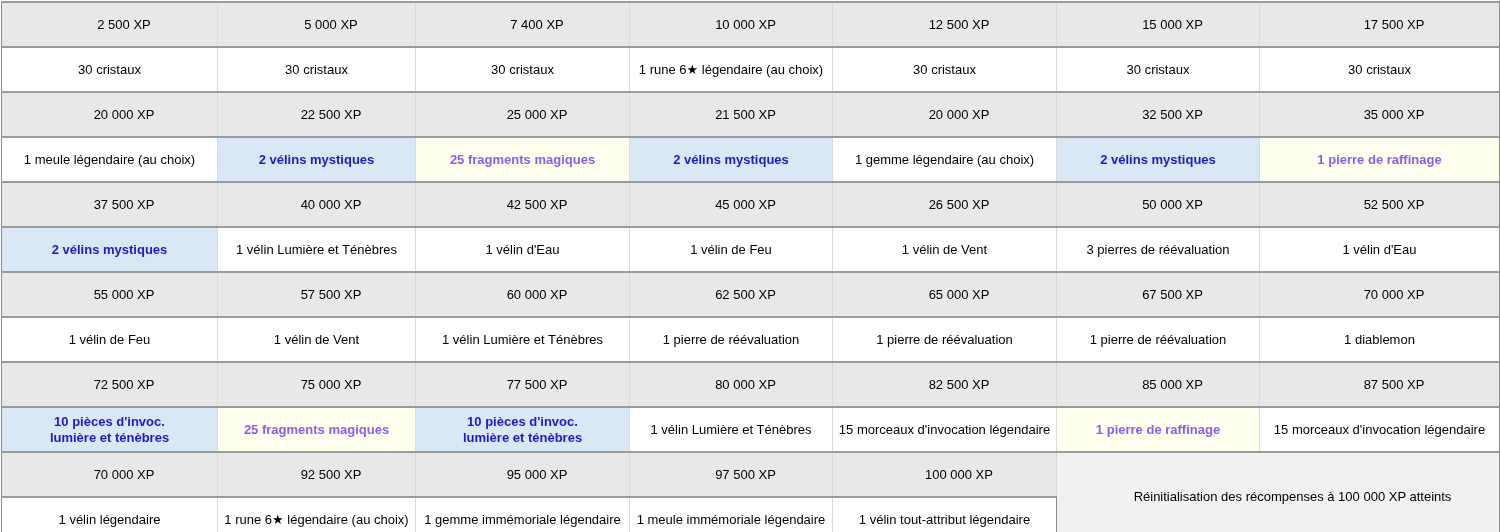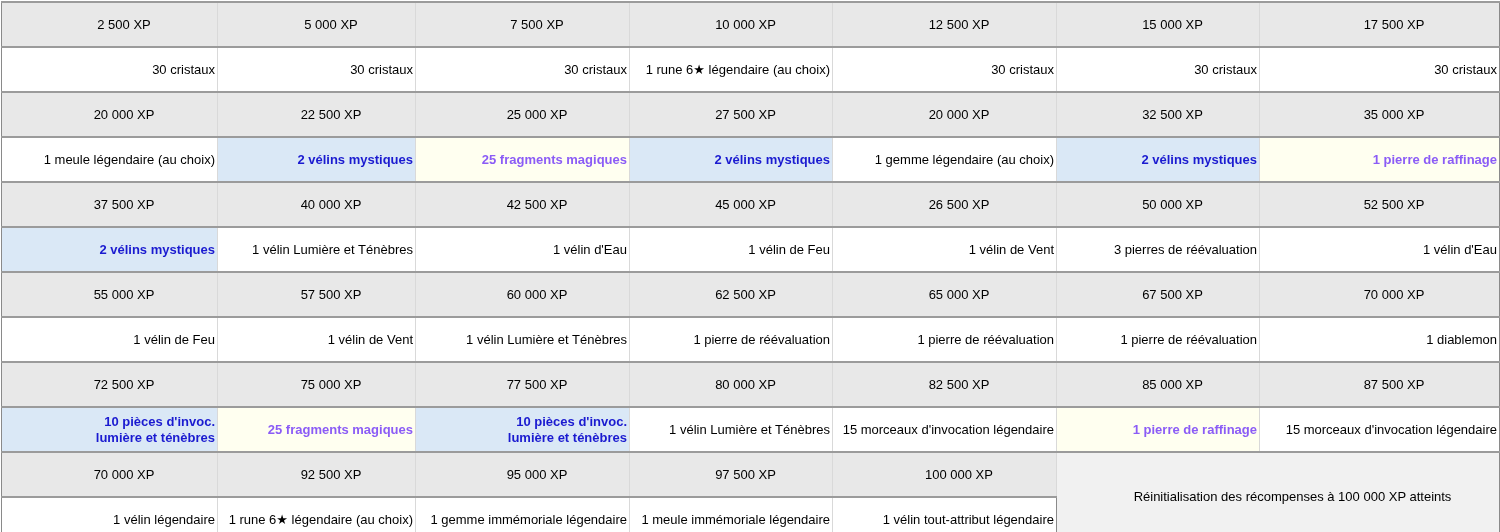--- a/index.html
+++ b/index.html
@@ -20,21 +20,21 @@
     border-left: 1px solid #d9d9d9;
     border-right: 1px solid #d9d9d9;
     border-top: 2px solid #9b9b9b;
     border-bottom: 2px solid #9b9b9b;
     line-height: 16px;
     white-space: nowrap;
   }
   table.rewards td:first-child { border-left: 1px solid #8a8a8a; }
   table.rewards td:last-child { border-right: 1px solid #8a8a8a; }
   tr.xp-row td { background: #e8e8e8; padding-left: 31px; }
-  tr.reward-row td { background: #ffffff; text-align: right; }
+  tr.reward-row td { background: #ffffff; }
   td.blue { background: #dae8f6 !important; color: #1a1ad0; font-weight: bold; }
   td.red { background: #fffff0 !important; color: #8b5cf6; font-weight: bold; }
   td.reset { background: #f1f1f1 !important; border-left: 1px solid #8a8a8a !important; }
 </style>
 </head>
 <body>
 
 <table class="rewards">
   <colgroup>
     <col style="width:216px">
@@ -43,40 +43,40 @@
       <col style="width:203px">
       <col style="width:224px">
       <col style="width:203px">
       <col style="width:240px">
   </colgroup>
   <tbody>
 
     <tr class="xp-row">
       <td>2 500 XP</td>
       <td>5 000 XP</td>
-      <td>7 500 XP</td>
+      <td>7 400 XP</td>
       <td>10 000 XP</td>
       <td>12 500 XP</td>
       <td>15 000 XP</td>
       <td>17 500 XP</td>
     </tr>
     <tr class="reward-row">
       <td>30 cristaux</td>
       <td>30 cristaux</td>
       <td>30 cristaux</td>
       <td>1 rune 6★ légendaire (au choix)</td>
       <td>30 cristaux</td>
       <td>30 cristaux</td>
       <td>30 cristaux</td>
     </tr>
     <tr class="xp-row">
       <td>20 000 XP</td>
       <td>22 500 XP</td>
       <td>25 000 XP</td>
-      <td>27 500 XP</td>
+      <td>21 500 XP</td>
       <td>20 000 XP</td>
       <td>32 500 XP</td>
       <td>35 000 XP</td>
     </tr>
     <tr class="reward-row">
       <td>1 meule légendaire (au choix)</td>
       <td class="blue">2 vélins mystiques</td>
       <td class="red">25 fragments magiques</td>
       <td class="blue">2 vélins mystiques</td>
       <td>1 gemme légendaire (au choix)</td>

